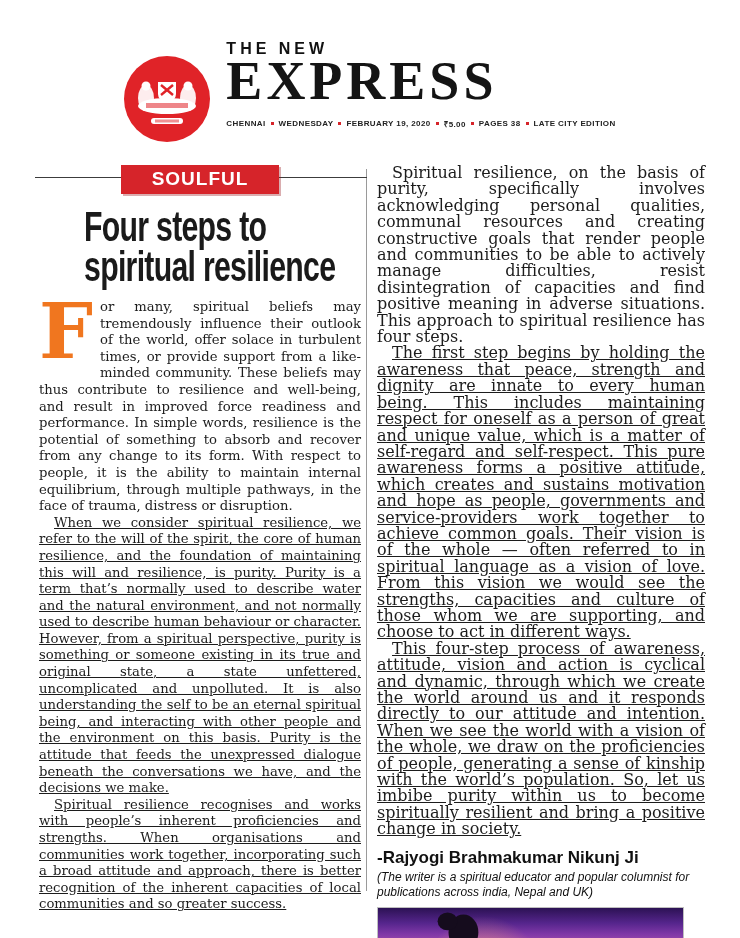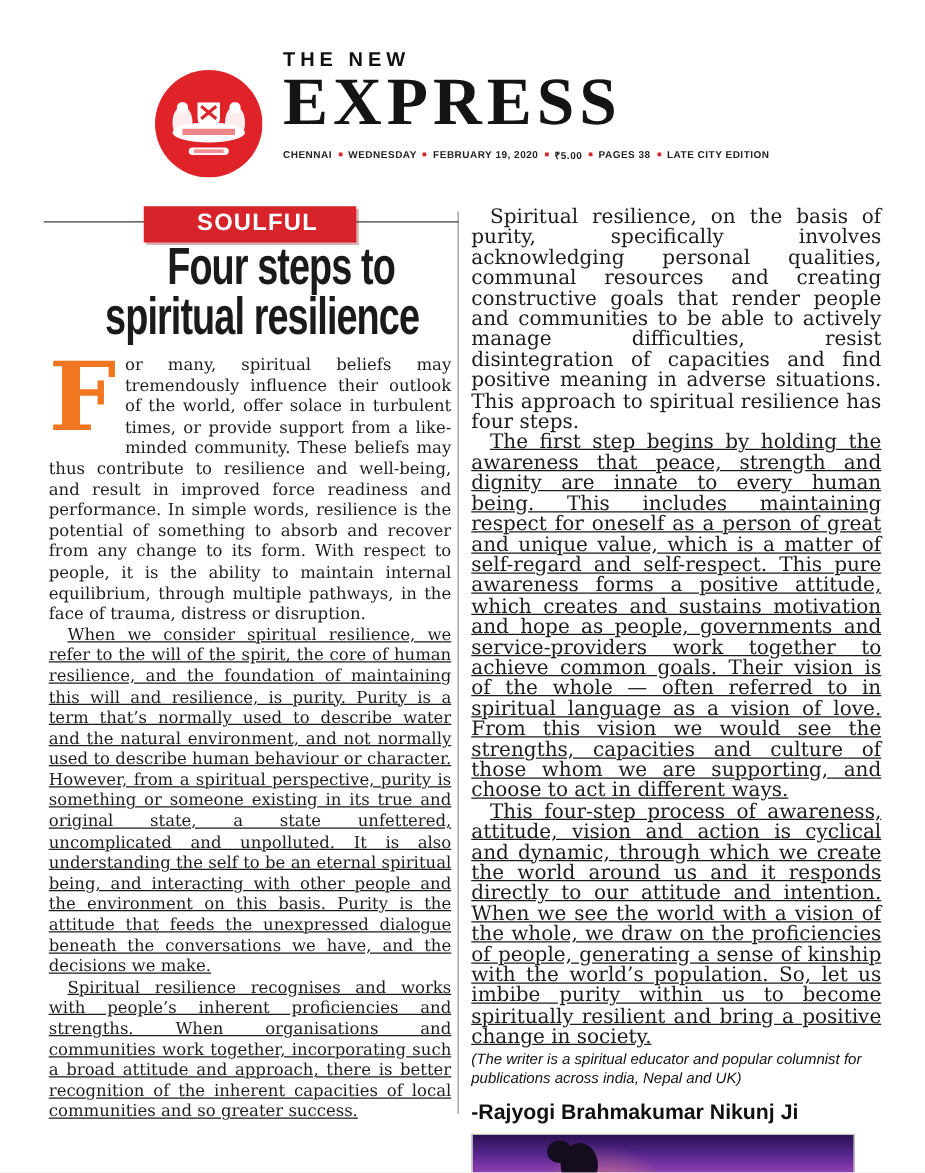--- a/index.html
+++ b/index.html
@@ -22,24 +22,24 @@
   #col-divider{position:absolute;left:331px;top:4px;width:1px;height:722px;background:#9a9a9a;}
 
   #left-col{position:absolute;left:4px;top:0;width:322px;}
   #right-col{position:absolute;left:342px;top:0;width:328px;}
 
   
   #tag-row{position:relative;height:28px;}
   #tag-rule{position:absolute;left:-4px;right:-6px;top:12px;height:1px;background:#3c3c3c;}
   #section-badge{position:relative;width:158px;margin:0 auto;background:#d6242a;color:#fff;
                  font-weight:bold;font-size:19px;letter-spacing:1px;text-align:center;
-                 padding:3px 0 4px 12px;box-shadow:2px 2px 0 rgba(150,20,25,0.35);}
+                 padding:3px 0 4px 0;box-shadow:2px 2px 0 rgba(150,20,25,0.35);}
 
   
-  #headline{text-align:right;color:#1a1a1a;}
+  #headline{margin-top:14px;text-align:left;color:#1a1a1a;}
   .hl-line{font-weight:bold;font-size:42px;line-height:40px;letter-spacing:-1px;
            transform:scaleX(0.72);transform-origin:50% 50%;white-space:nowrap;}
 
   
   .body-copy{margin-top:12px;font-family:"DejaVu Serif",serif;font-size:13.2px;line-height:16.6px;
              color:#1c1c1c;text-align:justify;}
   .body-copy p{margin:0;}
   .body-copy p + p{text-indent:15px;text-decoration:underline;}
   #right-col .body-copy{margin-top:0;font-size:16px;line-height:16.4px;}
   #right-col .body-copy p{text-indent:15px;}
@@ -124,22 +124,22 @@
       </div>
     </div>
 
     <div id="right-col">
       <div class="body-copy">
         <p>Spiritual resilience, on the basis of purity, specifically involves acknowledging personal qualities, communal resources and creating constructive goals that render people and communities to be able to actively manage difficulties, resist disintegration of capacities and find positive meaning in adverse situations. This approach to spiritual resilience has four steps.</p>
         <p>The first step begins by holding the awareness that peace, strength and dignity are innate to every human being. This includes maintaining respect for oneself as a person of great and unique value, which is a matter of self-regard and self-respect. This pure awareness forms a positive attitude, which creates and sustains motivation and hope as people, governments and service-providers work together to achieve common goals. Their vision is of the whole — often referred to in spiritual language as a vision of love. From this vision we would see the strengths, capacities and culture of those whom we are supporting, and choose to act in different ways.</p>
         <p>This four-step process of awareness, attitude, vision and action is cyclical and dynamic, through which we create the world around us and it responds directly to our attitude and intention. When we see the world with a vision of the whole, we draw on the proficiencies of people, generating a sense of kinship with the world’s population. So, let us imbibe purity within us to become spiritually resilient and bring a positive change in society.</p>
       </div>
 
+      <div id="byline">-Rajyogi Brahmakumar Nikunj Ji</div>
       <div id="credit">(The writer is a spiritual educator and popular columnist for publications across india, Nepal and UK)</div>
-      <div id="byline">-Rajyogi Brahmakumar Nikunj Ji</div>
 
       <div id="photo" role="img" aria-label="Silhouette of a woman praying at sunset over the sea">
         <div class="sky"></div>
         <div class="water"></div>
         <div class="sun"></div>
         <svg viewBox="0 0 307 138" aria-hidden="true">
           <rect x="120" y="67" width="187" height="1.5" fill="rgba(58,32,66,0.5)"></rect>
           <path d="M160,68 l8,-6 7,6 z" fill="#4f2f5e"></path>
           <ellipse cx="205" cy="68" rx="7" ry="2.5" fill="#4f2f5e"></ellipse>
           <ellipse cx="256" cy="68.5" rx="9" ry="3" fill="#4f2f5e"></ellipse>

